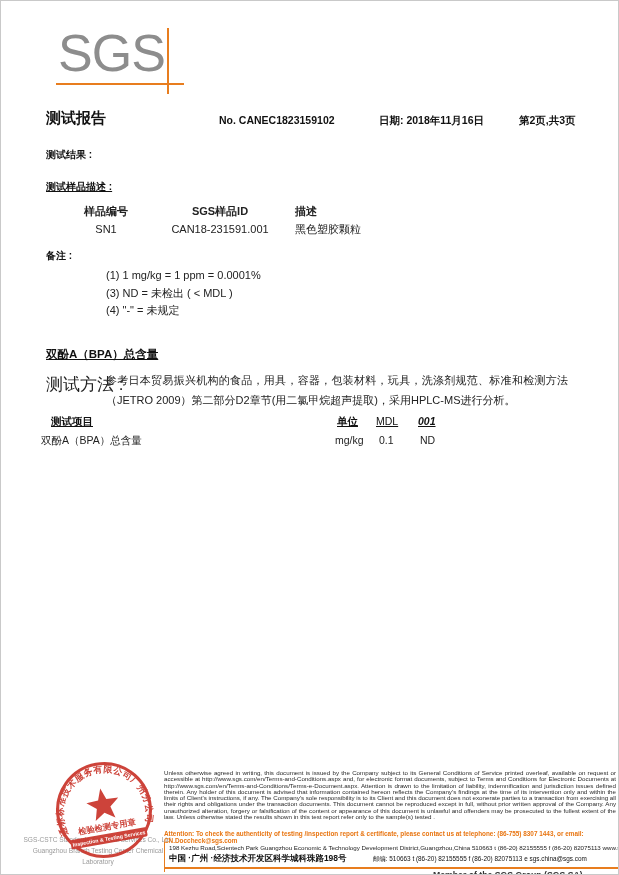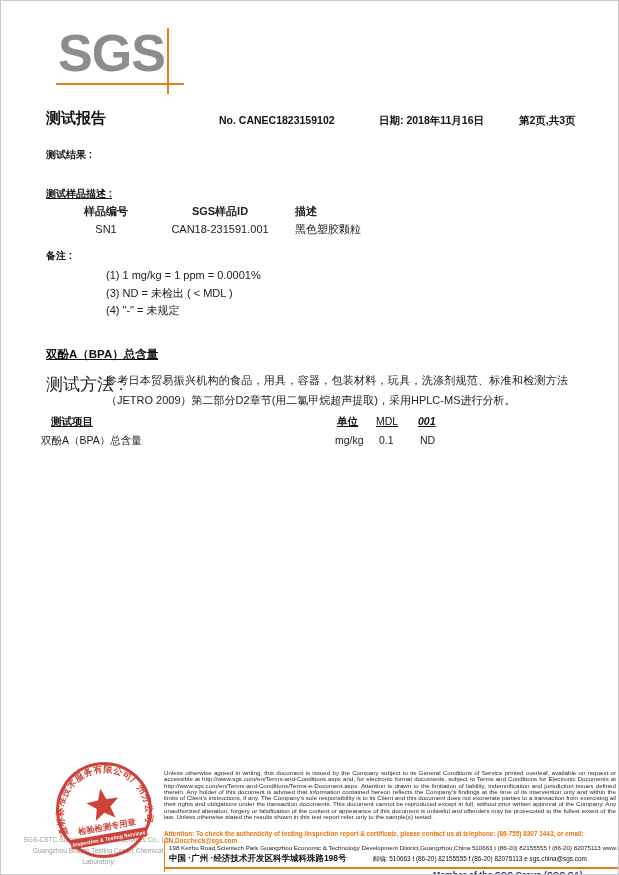--- a/index.html
+++ b/index.html
@@ -5,21 +5,21 @@
   * { margin:0; padding:0; box-sizing:border-box; }
   html,body { background:#fff; }
   .page {
     position:relative; width:619px; height:875px; background:#ffffff;
     border:1px solid #c9c9c9; overflow:hidden;
     font-family:"Liberation Sans", sans-serif; color:#222;
   }
   .abs { position:absolute; }
 
   
-  .logo-text { font-weight:700; font-size:52px; line-height:52px; color:#8d8d8d; letter-spacing:-1px; }
+  .logo-text { font-weight:400; font-size:52px; line-height:52px; color:#8d8d8d; letter-spacing:-1px; }
   .logo-hline { background:#e87d1e; height:1.6px; }
   .logo-vline { background:#e87d1e; width:1.6px; }
 
   
   .report-title { font-size:15px; font-weight:bold; color:#111; }
   .hdr-info { font-size:10.5px; font-weight:600; color:#111; }
 
   
   .lbl { font-size:10px; font-weight:bold; color:#111; }
   .lbl-u { text-decoration:underline; }
@@ -65,21 +65,21 @@
   <div class="abs logo-hline" style="left:55px; top:82px; width:128px;"></div>
   <div class="abs logo-vline" style="left:166px; top:27px; height:66px;"></div>
 
   <div class="abs report-title" style="left:45px; top:108px;">测试报告</div>
   <div class="abs hdr-info" style="left:218px; top:113px;">No. CANEC1823159102</div>
   <div class="abs hdr-info" style="left:378px; top:113px;">日期: 2018年11月16日</div>
   <div class="abs hdr-info" style="left:518px; top:113px;">第2页,共3页</div>
 
   <div class="abs lbl" style="left:45px; top:147px;">测试结果 :</div>
 
-  <div class="abs lbl lbl-u" style="left:45px; top:186px;">测试样品描述 :</div>
+  <div class="abs lbl lbl-u" style="left:45px; top:179px;">测试样品描述 :</div>
 
   <table class="sample abs" style="left:60px; top:201px;">
     <tbody>
         <tr>
       <th class="c1">样品编号</th>
       <th class="c2">SGS样品ID</th>
       <th class="c3">描述</th>
     </tr>
     <tr>
       <td class="c1">SN1</td>

